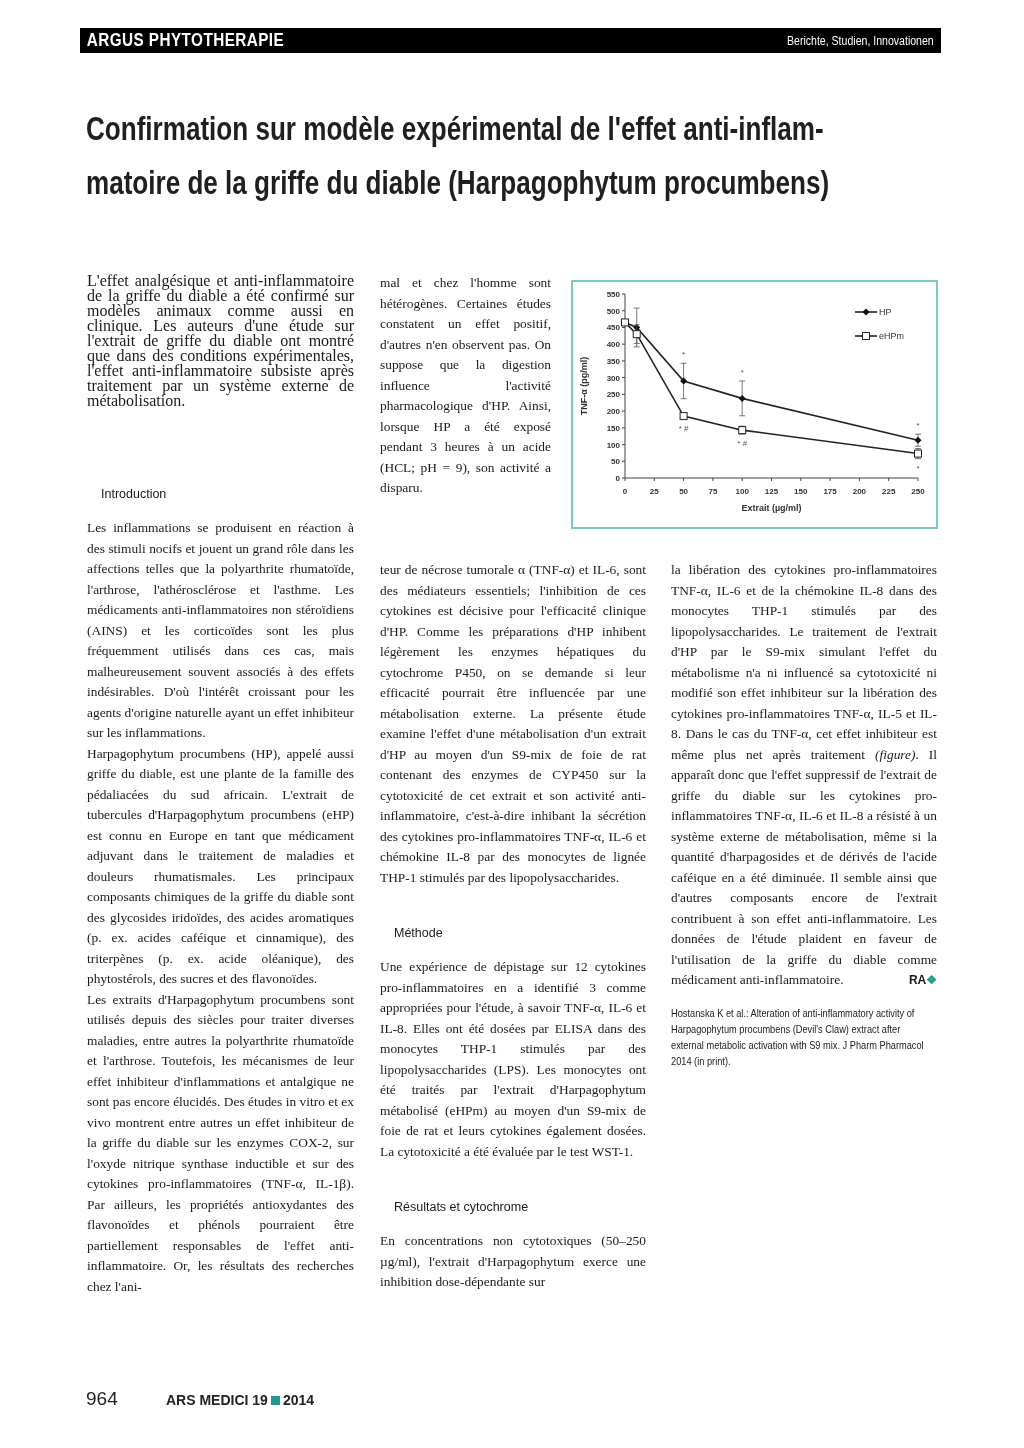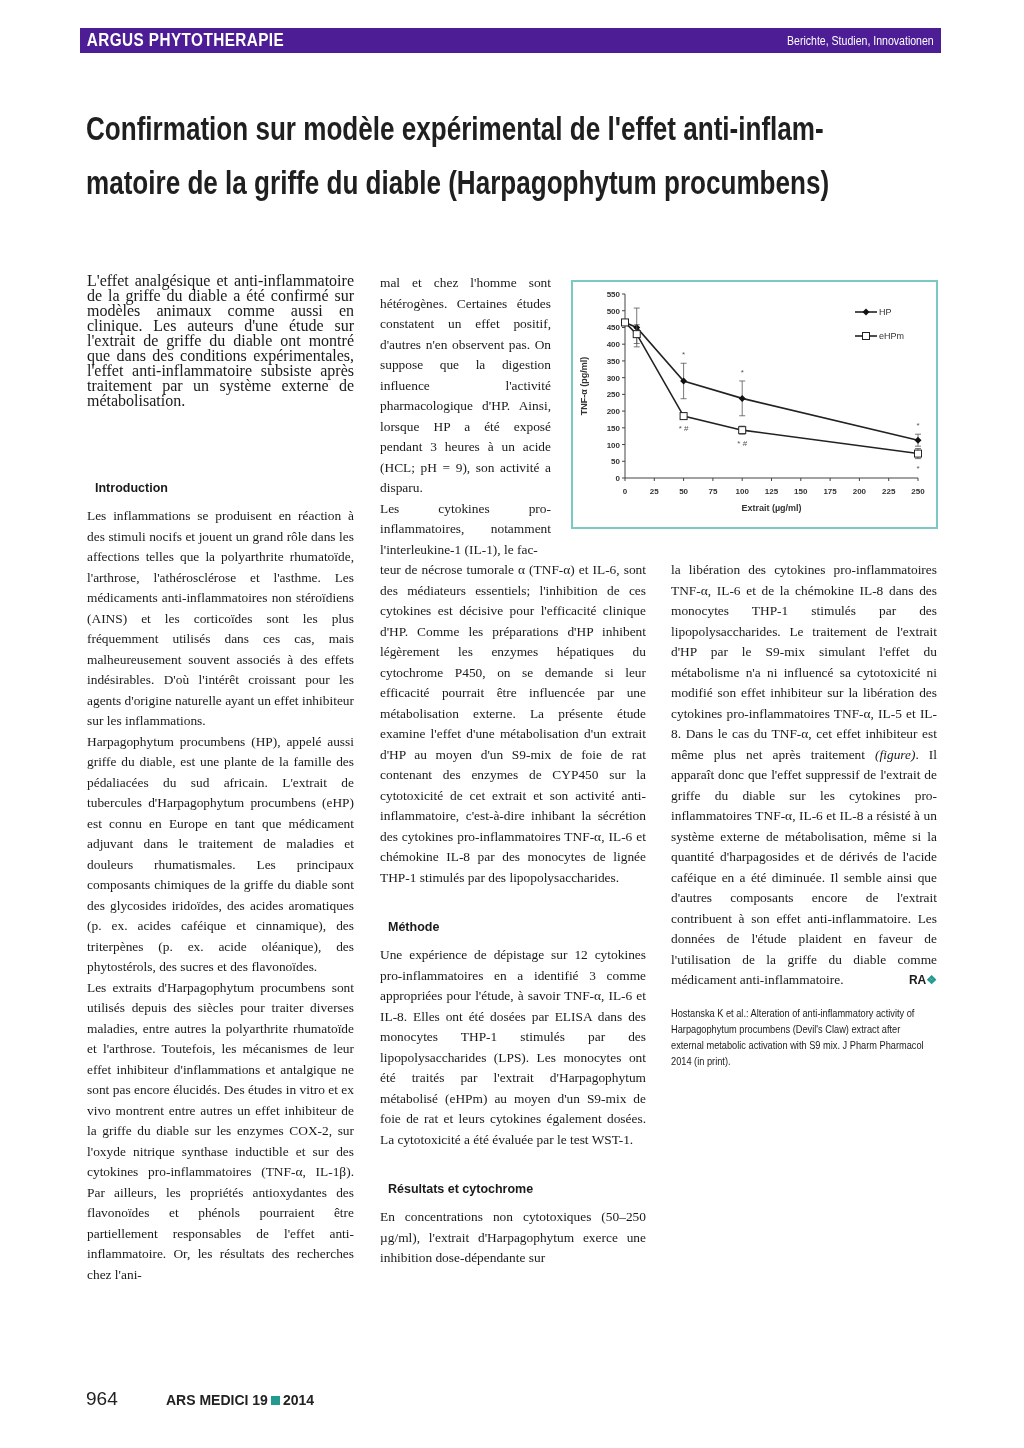--- a/index.html
+++ b/index.html
@@ -1,28 +1,28 @@
 <!DOCTYPE html>
 <html><head>
 <meta charset="utf-8">
 <style>
   html, body { margin:0; padding:0; background:#ffffff; }
   body { width:1024px; height:1448px; position:relative; overflow:hidden; font-family:"Liberation Serif", serif; color:#1a1a1a; }
-  .topbar { position:absolute; left:80px; top:28px; width:861px; height:25px; background:#4c1d95; display:flex; align-items:center; justify-content:space-between; }
+  .topbar { position:absolute; left:80px; top:28px; width:861px; height:25px; background:#000000; display:flex; align-items:center; justify-content:space-between; }
   .topbar .brand { font-family:"Liberation Sans", sans-serif; font-weight:bold; color:#fff; font-size:18px; letter-spacing:0.5px; padding-left:8px; transform:scaleX(0.85); transform-origin:left center; }
   .topbar .sub { font-family:"Liberation Sans", sans-serif; color:#fff; font-size:12px; padding-right:8px; transform:scaleX(0.88); transform-origin:right center; }
   .title { position:absolute; left:86px; top:102px; width:860px; font-family:"Liberation Sans", sans-serif; font-weight:bold; font-size:33px; line-height:54px; color:#1f1f1f; transform:scaleX(0.79); transform-origin:left top; white-space:nowrap; }
   .col { position:absolute; font-size:13.4px; line-height:20.5px; text-align:justify; hyphens:manual; }
   .col p { margin:0; }
   .col1 { left:87px; top:273px; width:267px; }
   .col2 { left:380px; top:273px; width:171px; }
   .col2b { left:380px; top:560px; width:266px; }
   .col3 { left:671px; top:560px; width:266px; }
   .lead { font-family:Liberation Serif, serif; font-size:16px; line-height:15px; text-align:justify; }
-  .h { font-family:"Liberation Sans", sans-serif; font-size:12.5px; font-weight:bold; margin:8px; line-height:20.5px; }
+  .h { font-family:"Liberation Sans", sans-serif; font-size:12.5px; font-weight:normal; margin:14px; line-height:20.5px; }
   .gap { height:20.5px; }
   .figure { position:absolute; left:571px; top:280px; width:367px; height:249px; border:2px solid #7cc8c2; background:#fff; box-sizing:border-box; }
   .ref { font-family:"Liberation Sans", sans-serif; font-size:10.5px; line-height:16px; text-align:left; transform:scaleX(0.88); transform-origin:left top; width:300px; }
   .sig { font-family:"Liberation Sans", sans-serif; font-weight:bold; font-size:12px; float:right;padding-left:44px; }
   .sig .dia { color:#239a8f; }
   .footer { position:absolute; left:86px; top:1388px; display:flex; align-items:baseline; font-family:"Liberation Sans", sans-serif; }
   .footer .pg { font-size:19px; color:#222; width:80px; }
   .footer .mag { font-size:14px; font-weight:bold; color:#222; }
   .footer .sq { display:inline-block; width:9px; height:9px; background:#239a8f; margin:0 3px; vertical-align:0px; }
 </style>
@@ -45,21 +45,20 @@
     <div class="gap"></div>
     <div class="gap"></div>
   <h3 class="h">Introduction</h3>
   <p>Les inflammations se produisent en réaction à des stimuli nocifs et jouent un grand rôle dans les affections telles que la polyarthrite rhumatoïde, l'arthrose, l'athérosclérose et l'asthme. Les médicaments anti-inflammatoires non stéroïdiens (AINS) et les corticoïdes sont les plus fréquemment utilisés dans ces cas, mais malheureusement souvent associés à des effets indésirables. D'où l'intérêt croissant pour les agents d'origine naturelle ayant un effet inhibiteur sur les inflammations.</p>
   <p>Harpagophytum procumbens (HP), appelé aussi griffe du diable, est une plante de la famille des pédaliacées du sud africain. L'extrait de tubercules d'Harpagophytum procumbens (eHP) est connu en Europe en tant que médicament adjuvant dans le traitement de maladies et douleurs rhumatismales. Les principaux composants chimiques de la griffe du diable sont des glycosides iridoïdes, des acides aromatiques (p. ex. acides caféique et cinnamique), des triterpènes (p. ex. acide oléanique), des phytostérols, des sucres et des flavonoïdes.</p>
   <p>Les extraits d'Harpagophytum procumbens sont utilisés depuis des siècles pour traiter diverses maladies, entre autres la polyarthrite rhumatoïde et l'arthrose. Toutefois, les mécanismes de leur effet inhibiteur d'inflammations et antalgique ne sont pas encore élucidés. Des études in vitro et ex vivo montrent entre autres un effet inhibiteur de la griffe du diable sur les enzymes COX-2, sur l'oxyde nitrique synthase inductible et sur des cytokines pro-inflammatoires (TNF-α, IL-1β). Par ailleurs, les propriétés antioxydantes des flavonoïdes et phénols pourraient être partiellement responsables de l'effet anti-inflammatoire. Or, les résultats des recherches chez l'ani-</p>
 </div>
 
 <div class="col col2">
   <p>mal et chez l'homme sont hétérogènes. Certaines études constatent un effet positif, d'autres n'en observent pas. On suppose que la digestion influence l'activité pharmacologique d'HP. Ainsi, lorsque HP a été exposé pendant 3 heures à un acide (HCL; pH = 9), son activité a disparu.</p>
-  <p>Les cytokines pro-inflammatoires, notamment l'interleukine-1 (IL-1), le fac-</p>
 </div>
 
 <div class="figure">
   <svg width="363" height="245" viewBox="0 0 363 245">
     <g id="chart-root" font-family="Liberation Sans, sans-serif" font-size="8" fill="#333">
         <line x1="52" y1="196" x2="52" y2="12" stroke="#444" stroke-width="1"></line>
         <line x1="52" y1="196" x2="345" y2="196" stroke="#444" stroke-width="1"></line>
         <line x1="49" y1="196" x2="52" y2="196" stroke="#444"></line>
         <text x="47" y="199" text-anchor="end" font-weight="bold">0</text>
         <line x1="49" y1="179.27272727272728" x2="52" y2="179.27272727272728" stroke="#444"></line>

